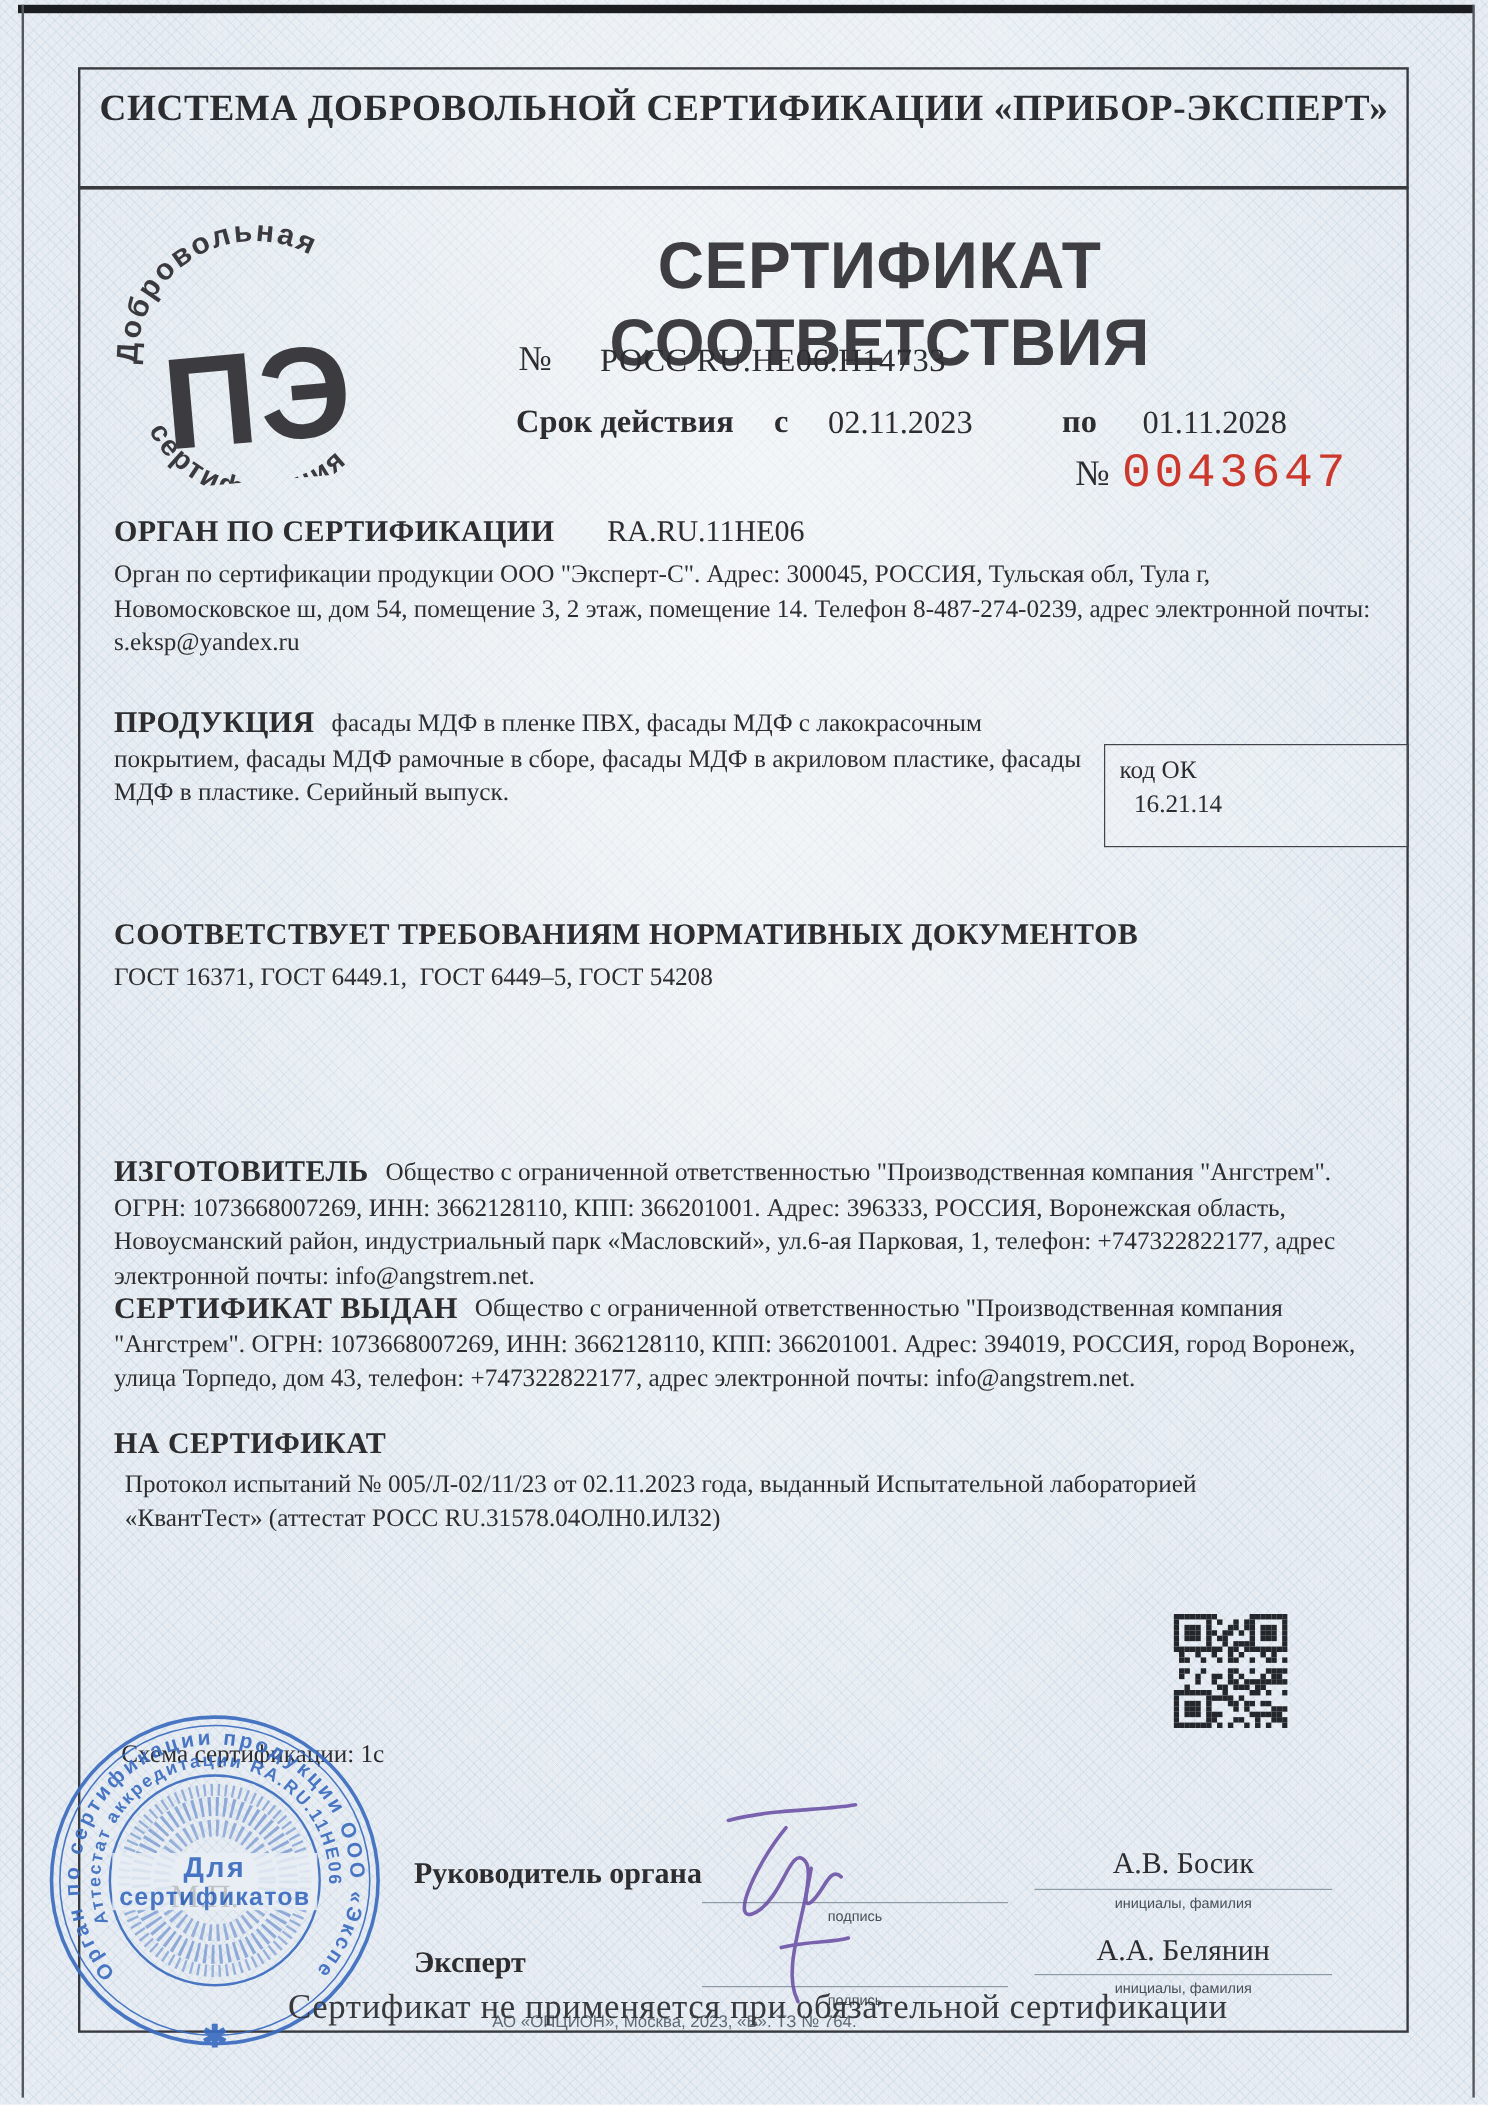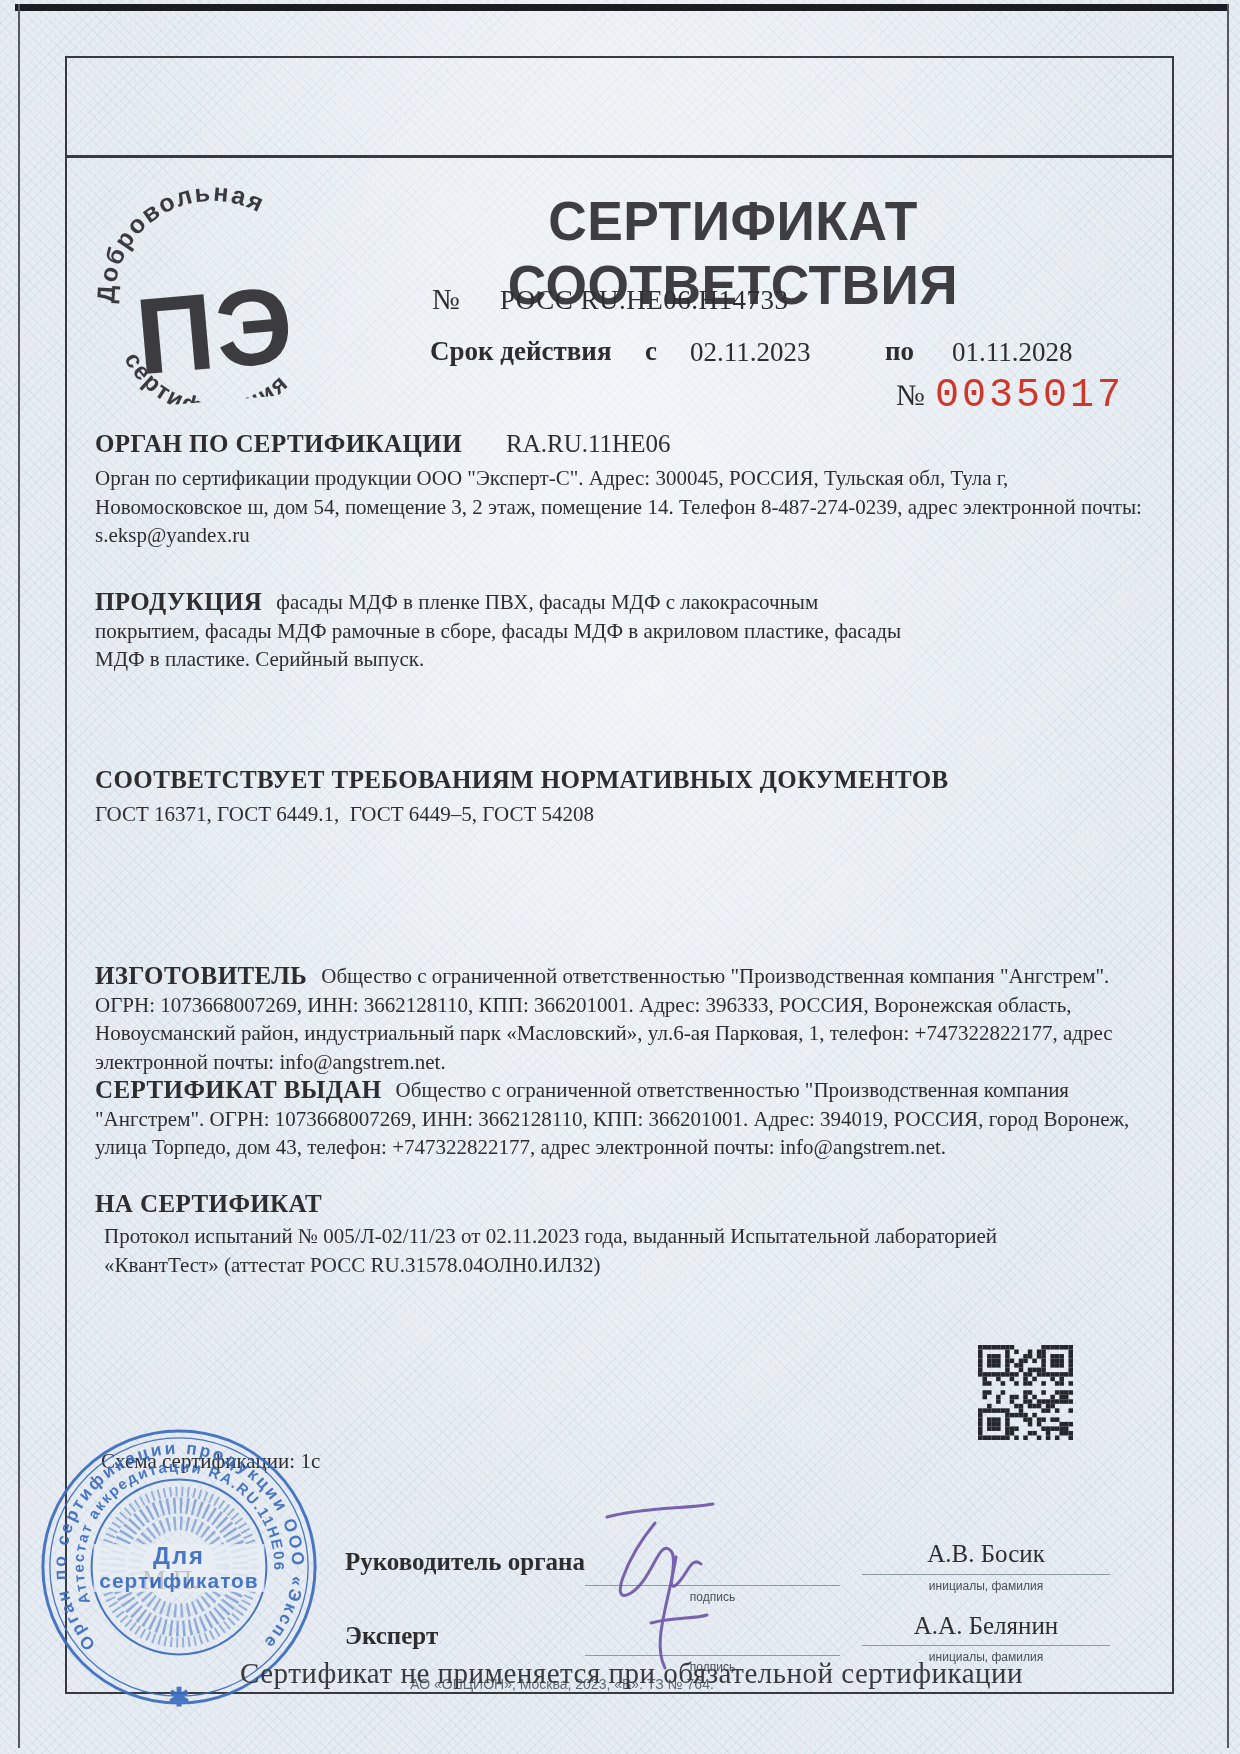--- a/index.html
+++ b/index.html
@@ -26,20 +26,21 @@
 </head>
 <body>
 
 <div id="page">
 
   <div class="abs" style="left:15px;top:4px;width:1213px;height:7px;background:#1c1d20;"></div>
   <div class="abs" style="left:18px;top:4px;width:2px;height:1744px;background:#55585e;"></div>
   <div class="abs" style="left:1227px;top:4px;width:2px;height:1744px;background:#55585e;"></div>
 
   <div class="abs frame" style="left:65px;top:56px;width:1105px;height:97px;"></div>
+  <div class="abs b" style="left:70px;top:72px;width:1100px;text-align:center;font-size:31px;letter-spacing:.5px;color:#2b2c30;">СИСТЕМА ДОБРОВОЛЬНОЙ СЕРТИФИКАЦИИ «ПРИБОР-ЭКСПЕРТ»</div>
 
   <div class="abs frame" style="left:65px;top:156px;width:1105px;height:1534px;"></div>
 
   <svg class="abs" style="left:86px;top:183px;transform:rotate(-5deg);" width="252" height="218" viewBox="0 0 252 218">
     <defs>
       <path id="arcTop" d="M 28,118 A 98,98 0 0 1 224,114"></path>
       <path id="arcBot" d="M 30,160 A 103,103 0 0 0 226,163"></path>
     </defs>
     <text font-family="Liberation Sans,sans-serif" font-size="25" font-weight="bold" fill="#3a3a3e" letter-spacing="2">
       <textPath href="#arcTop" startOffset="6">Добровольная</textPath>
@@ -55,30 +56,34 @@
   <div class="abs" style="left:432px;top:283px;font-size:29px;">№</div>
   <div class="abs" style="left:500px;top:285px;font-size:27px;letter-spacing:.5px;">РОСС RU.HE06.H14733</div>
 
   <div class="abs b" style="left:430px;top:336px;font-size:27px;">Срок действия</div>
   <div class="abs b" style="left:645px;top:336px;font-size:27px;">с</div>
   <div class="abs" style="left:690px;top:337px;font-size:27px;">02.11.2023</div>
   <div class="abs b" style="left:885px;top:336px;font-size:27px;">по</div>
   <div class="abs" style="left:952px;top:337px;font-size:27px;">01.11.2028</div>
 
   <div class="abs" style="left:896px;top:378px;font-size:30px;">№</div>
-  <div class="abs" style="left:935px;top:373px;font-family:'Liberation Mono',monospace;font-size:40px;letter-spacing:3px;color:#cc382c;">0035017</div>
+  <div class="abs" style="left:935px;top:373px;font-family:'Liberation Mono',monospace;font-size:40px;letter-spacing:3px;color:#cc382c;">0043647</div>
 
   <div class="abs" style="left:95px;top:430px;">
     <span class="lbl">ОРГАН ПО СЕРТИФИКАЦИИ</span>
     <span style="font-size:25px;margin-left:40px;">RA.RU.11HE06</span>
   </div>
   <div class="abs par" style="left:95px;top:464px;width:1055px;">Орган по сертификации продукции ООО "Эксперт-С". Адрес: 300045, РОССИЯ, Тульская обл, Тула г, Новомосковское ш, дом 54, помещение 3, 2 этаж, помещение 14. Телефон 8-487-274-0239, адрес электронной почты: s.eksp@yandex.ru</div>
 
   <div class="abs par" style="left:95px;top:588px;width:828px;">
     <span class="inlbl">ПРОДУКЦИЯ</span><span>фасады МДФ в пленке ПВХ, фасады МДФ с лакокрасочным покрытием, фасады МДФ рамочные в сборе, фасады МДФ в акриловом пластике, фасады МДФ в пластике. Серийный выпуск.</span>
+  </div>
+  <div class="abs codebox" style="left:920px;top:620px;width:252px;height:84px;">
+    <div class="t" style="margin:8px 0 0 12px;">код ОК</div>
+    <div class="t" style="margin:4px 0 0 24px;">16.21.14</div>
   </div>
 
   <div class="abs lbl" style="left:95px;top:766px;text-align:right;">СООТВЕТСТВУЕТ ТРЕБОВАНИЯМ НОРМАТИВНЫХ ДОКУМЕНТОВ</div>
   <div class="abs par" style="left:95px;top:800px;width:810px;white-space:pre-wrap;">ГОСТ 16371, ГОСТ 6449.1,  ГОСТ 6449–5, ГОСТ 54208</div>
 
   <div class="abs par" style="left:95px;top:962px;width:1062px;">
     <span class="inlbl">ИЗГОТОВИТЕЛЬ</span><span>Общество с ограниченной ответственностью "Производственная компания "Ангстрем". ОГРН: 1073668007269, ИНН: 3662128110, КПП: 366201001. Адрес: 396333, РОССИЯ, Воронежская область, Новоусманский район, индустриальный парк «Масловский», ул.6-ая Парковая, 1, телефон: +747322822177, адрес электронной почты: info@angstrem.net.</span>
   </div>
 
   <div class="abs par" style="left:95px;top:1076px;width:1062px;">

